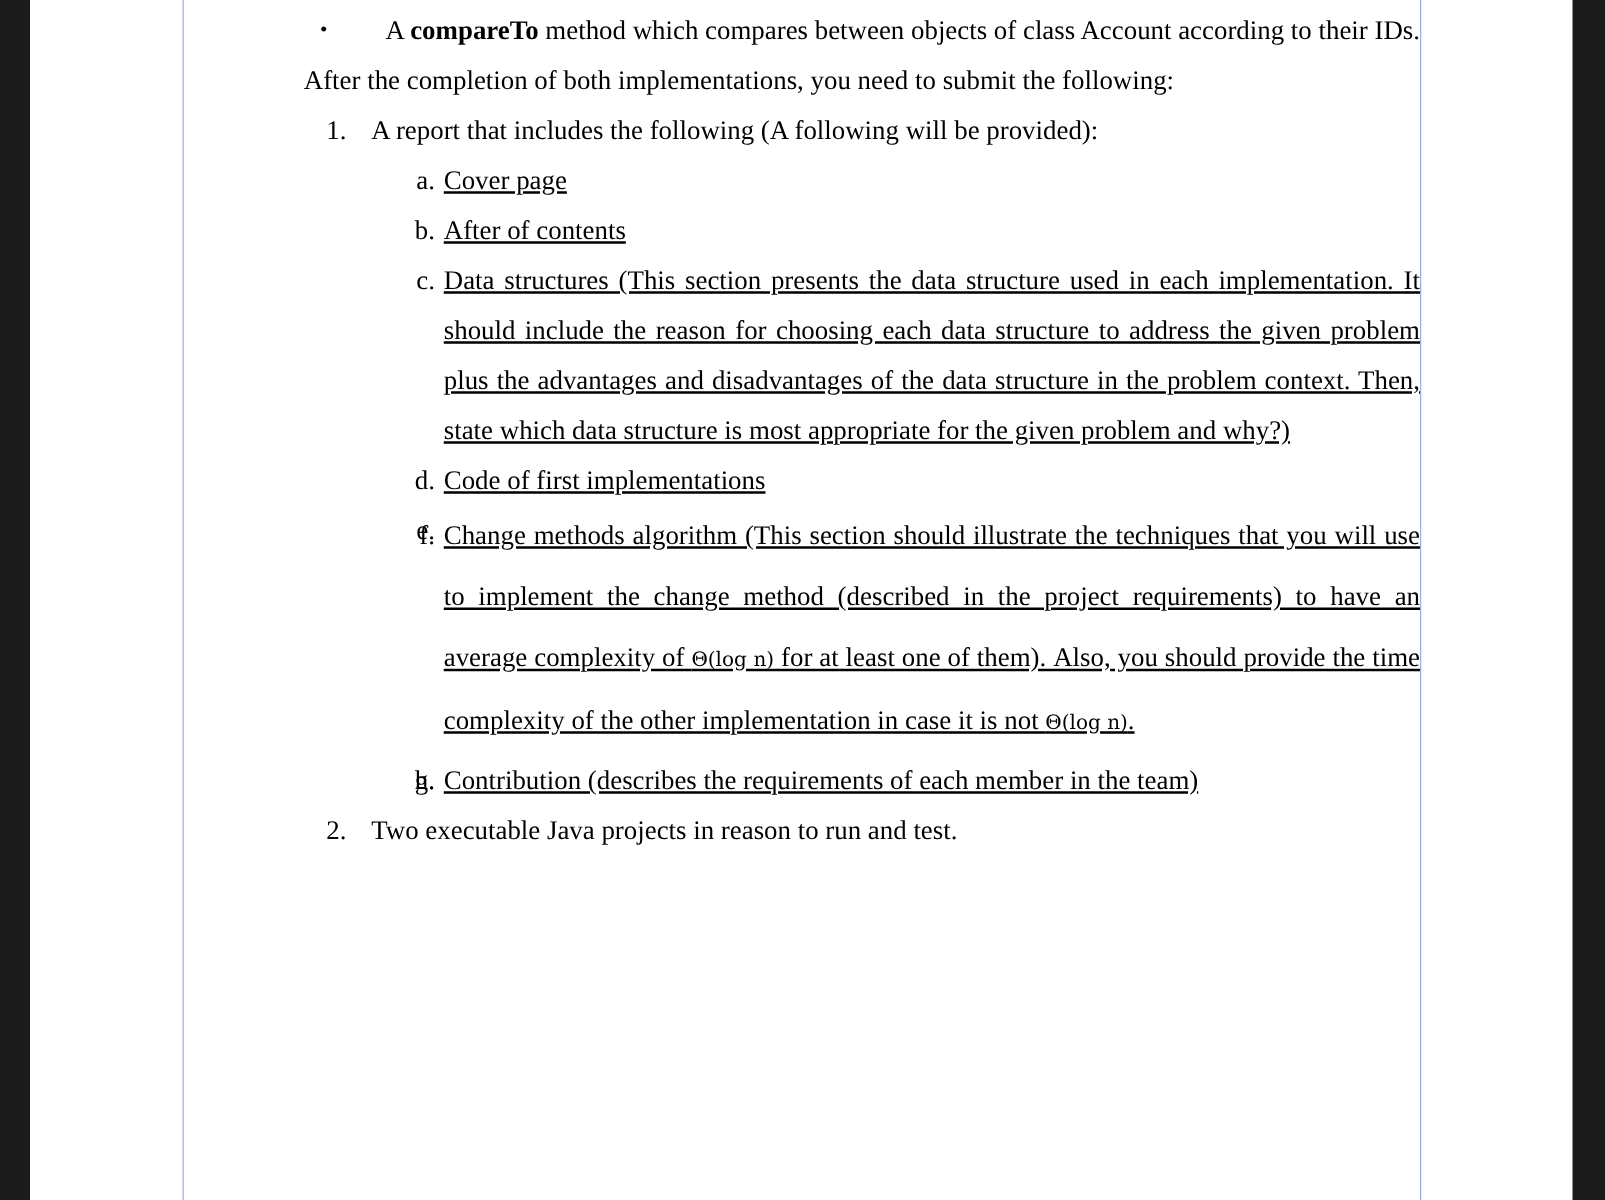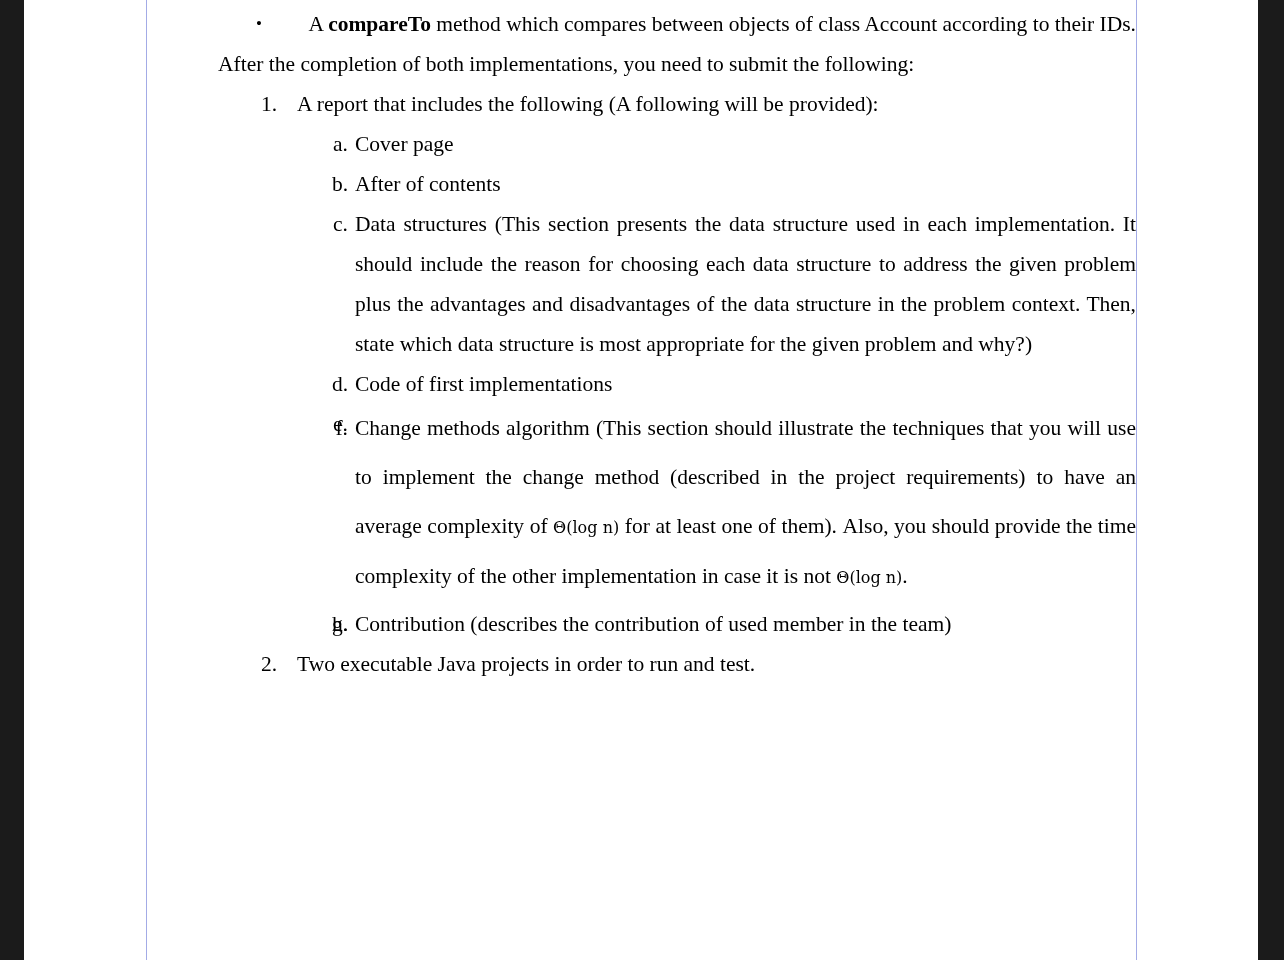--- a/index.html
+++ b/index.html
@@ -87,21 +87,21 @@
   }
   .lvl-bullet > .marker {
     left: 110px;
     font-size: 17px;
     line-height: 40px;
   }
   .lvl-bullet > .body { text-align: right; }
 
   
   .para-flush {
-    padding-left: 72px;
+    padding-left: 97px;
     margin-top: 0;
   }
 
   
   .lvl-num {
     padding-left: 151px;
   }
   .lvl-num > .marker { left: 115px; }
 
   
@@ -109,20 +109,21 @@
     padding-left: 209px;
   }
   .lvl-let > .marker {
     left: 174px;
     width: 28px;
     text-align: right;
   }
   .lvl-let > .body {
     text-align: justify;
     text-justify: inter-word;
+    text-decoration: underline;
   }
   .lvl-let.no-justify > .body { text-align: left; }
 
   
   .loose { line-height: 49px; }
   .loose.lvl-let { padding-bottom: 2px; }
 
   b, .bold { font-weight: bold; }
 
   .math {
@@ -187,23 +188,23 @@
         <span class="marker">f.</span>
         <span class="body"><span>Change methods algorithm (This section should illustrate the techniques that you will use to implement the change method (described in the project requirements) to have an average complexity of </span><span class="math">Θ(log n)</span><span> for at least one of them). Also, you should provide the time complexity of the other implementation in case it is not </span><span class="math">Θ(log n)</span><span>.</span></span>
       </div>
 
       <div class="row lvl-let">
         <span class="marker">g.</span>
       </div>
 
       <div class="row lvl-let no-justify">
         <span class="marker">h.</span>
-        <span class="body">Contribution (describes the contribution of used member in the team)</span>
+        <span class="body">Contribution (describes the requirements of each member in the team)</span>
       </div>
 
       <div class="row lvl-num">
         <span class="marker">2.</span>
-        <span class="body">Two executable Java projects in order to run and test.</span>
+        <span class="body">Two executable Java projects in reason to run and test.</span>
       </div>
 
     </div>
   </div>
 </div>
 
 </body></html>

